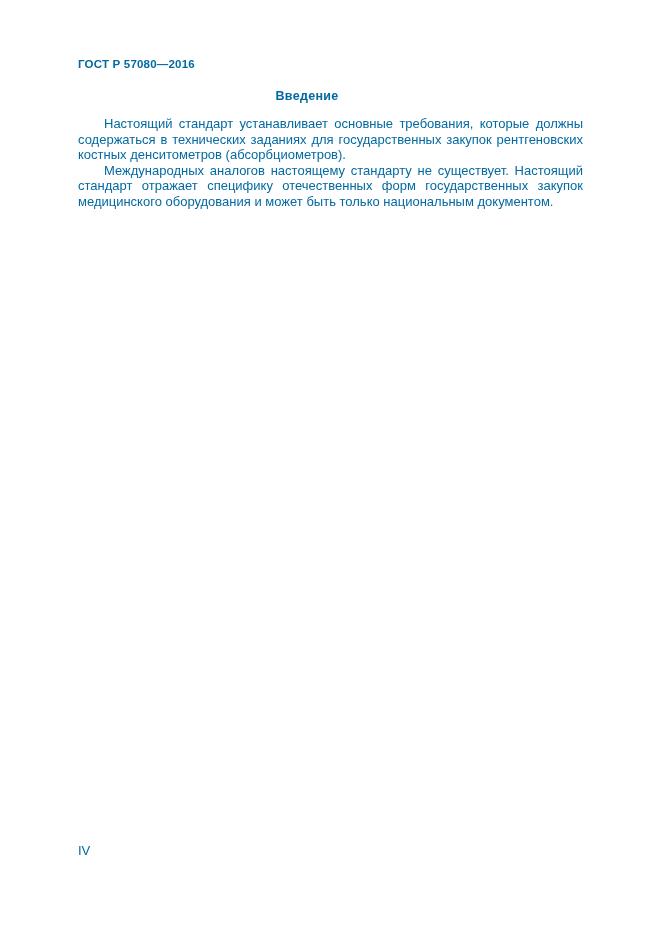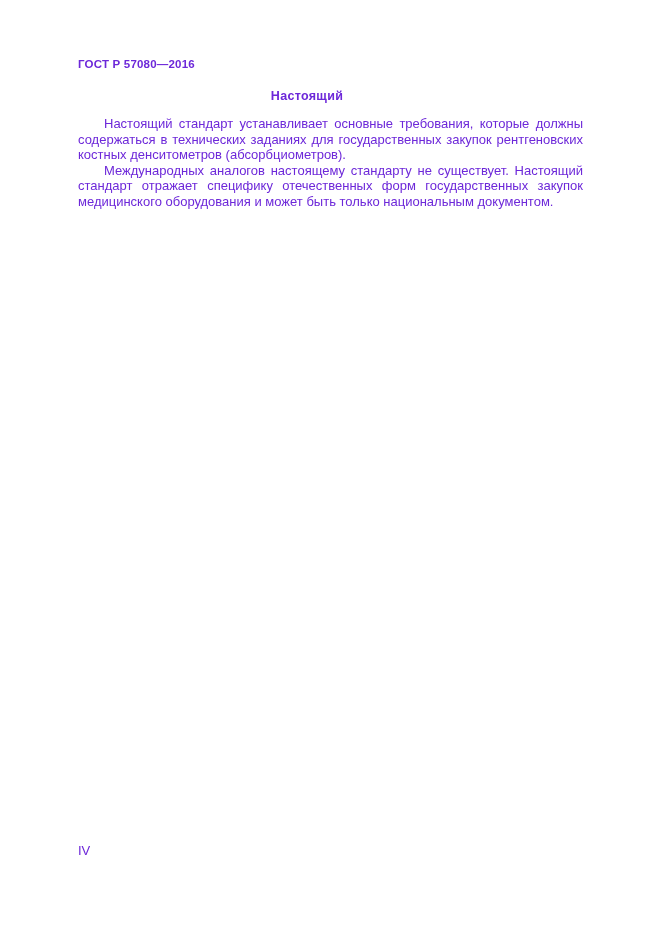--- a/index.html
+++ b/index.html
@@ -6,21 +6,21 @@
     margin: 0;
     padding: 0;
     background: #ffffff;
   }
   .page {
     position: relative;
     width: 614px;
     height: 935px;
     background: #ffffff;
     font-family: "Liberation Sans", sans-serif;
-    color: #6d28d9;
+    color: #0369a1;
     overflow: hidden;
   }
   .doc-header {
     position: absolute;
     left: 78px;
     top: 58px;
     font-size: 11.5px;
     font-weight: bold;
     letter-spacing: 0.2px;
   }
@@ -58,21 +58,21 @@
     font-size: 13px;
   }
 </style>
 </head>
 <body>
 
 <div class="page">
 
   <div class="doc-header">ГОСТ Р 57080—2016</div>
 
-  <div class="section-title">Настоящий</div>
+  <div class="section-title">Введение</div>
 
   <div class="body-block">
     <p class="para">Настоящий стандарт устанавливает основные требования, которые должны содержаться в технических заданиях для государственных закупок рентгеновских костных денситометров (абсорбциометров).</p>
     <p class="para">Международных аналогов настоящему стандарту не существует. Настоящий стандарт отражает специфику отечественных форм государственных закупок медицинского оборудования и может быть только национальным документом.</p>
   </div>
 
   <div class="page-number">IV</div>
 
 </div>
 

